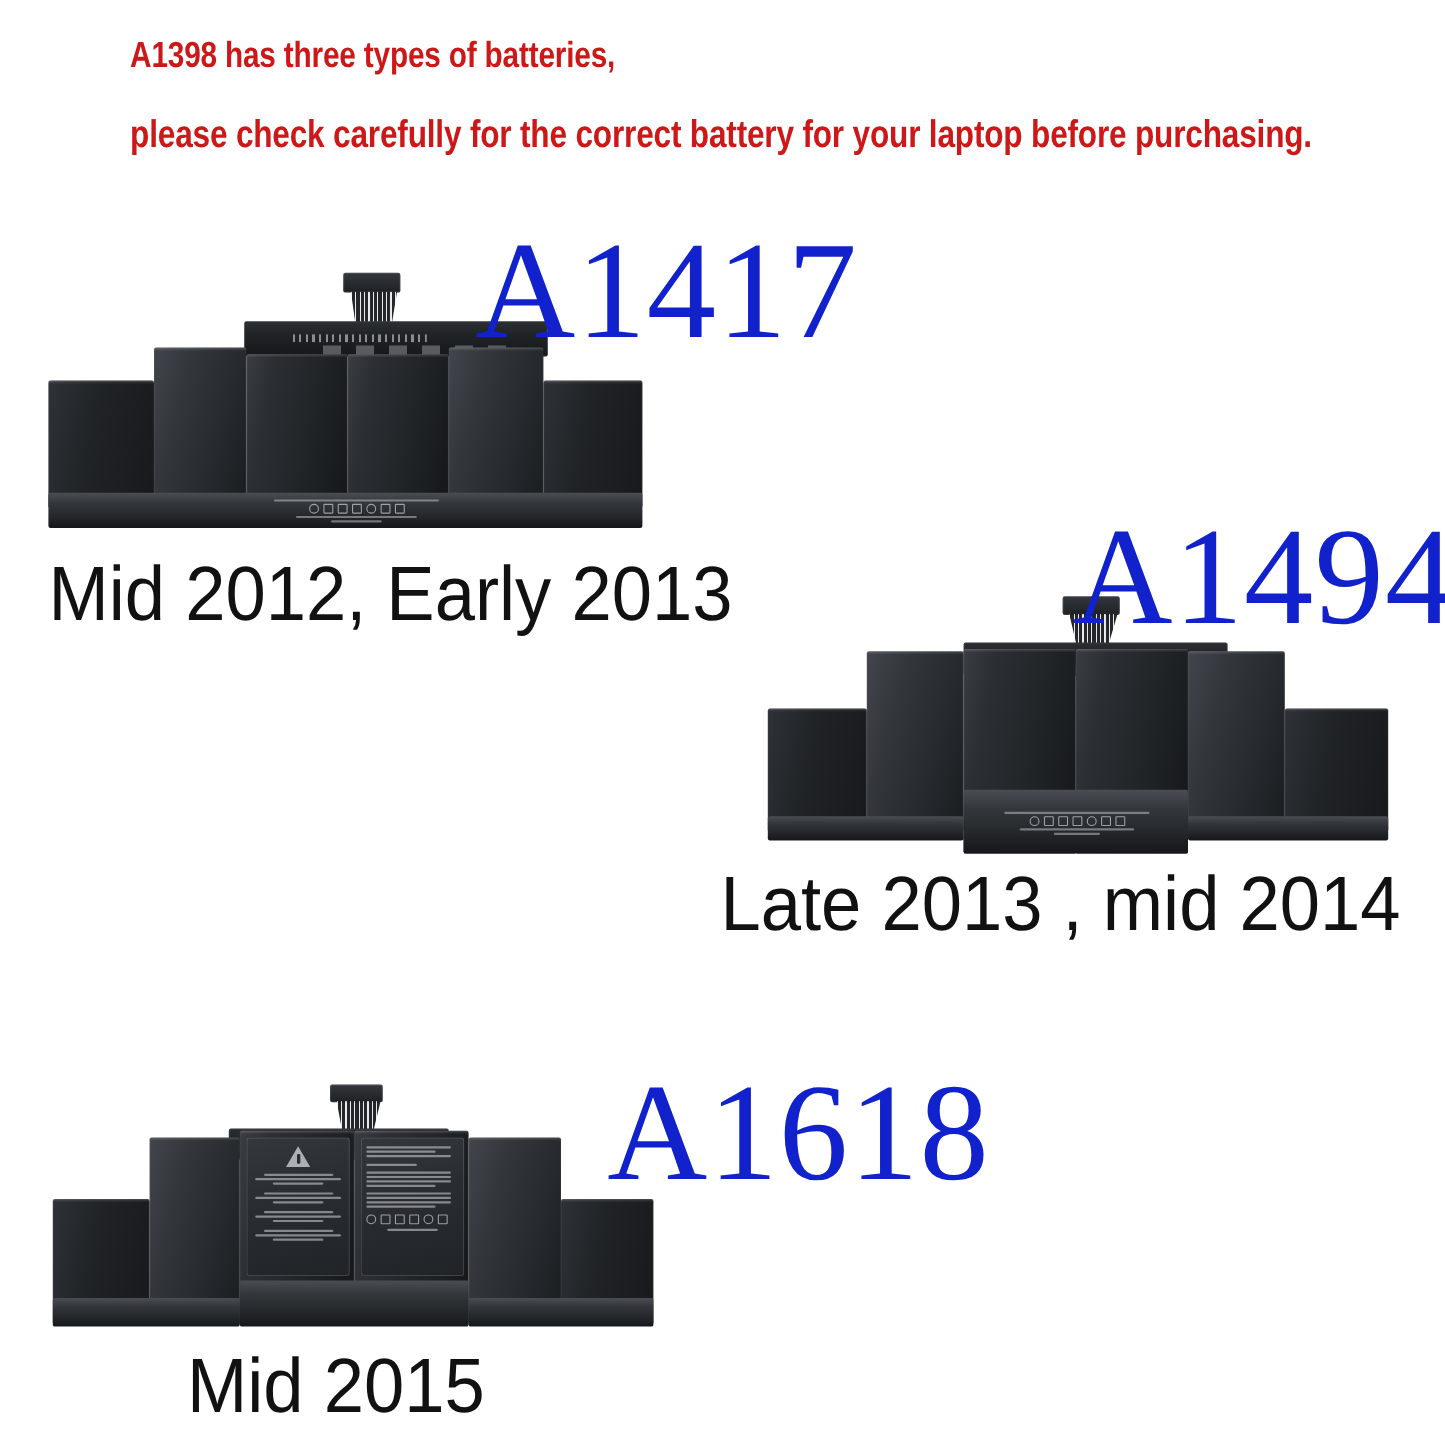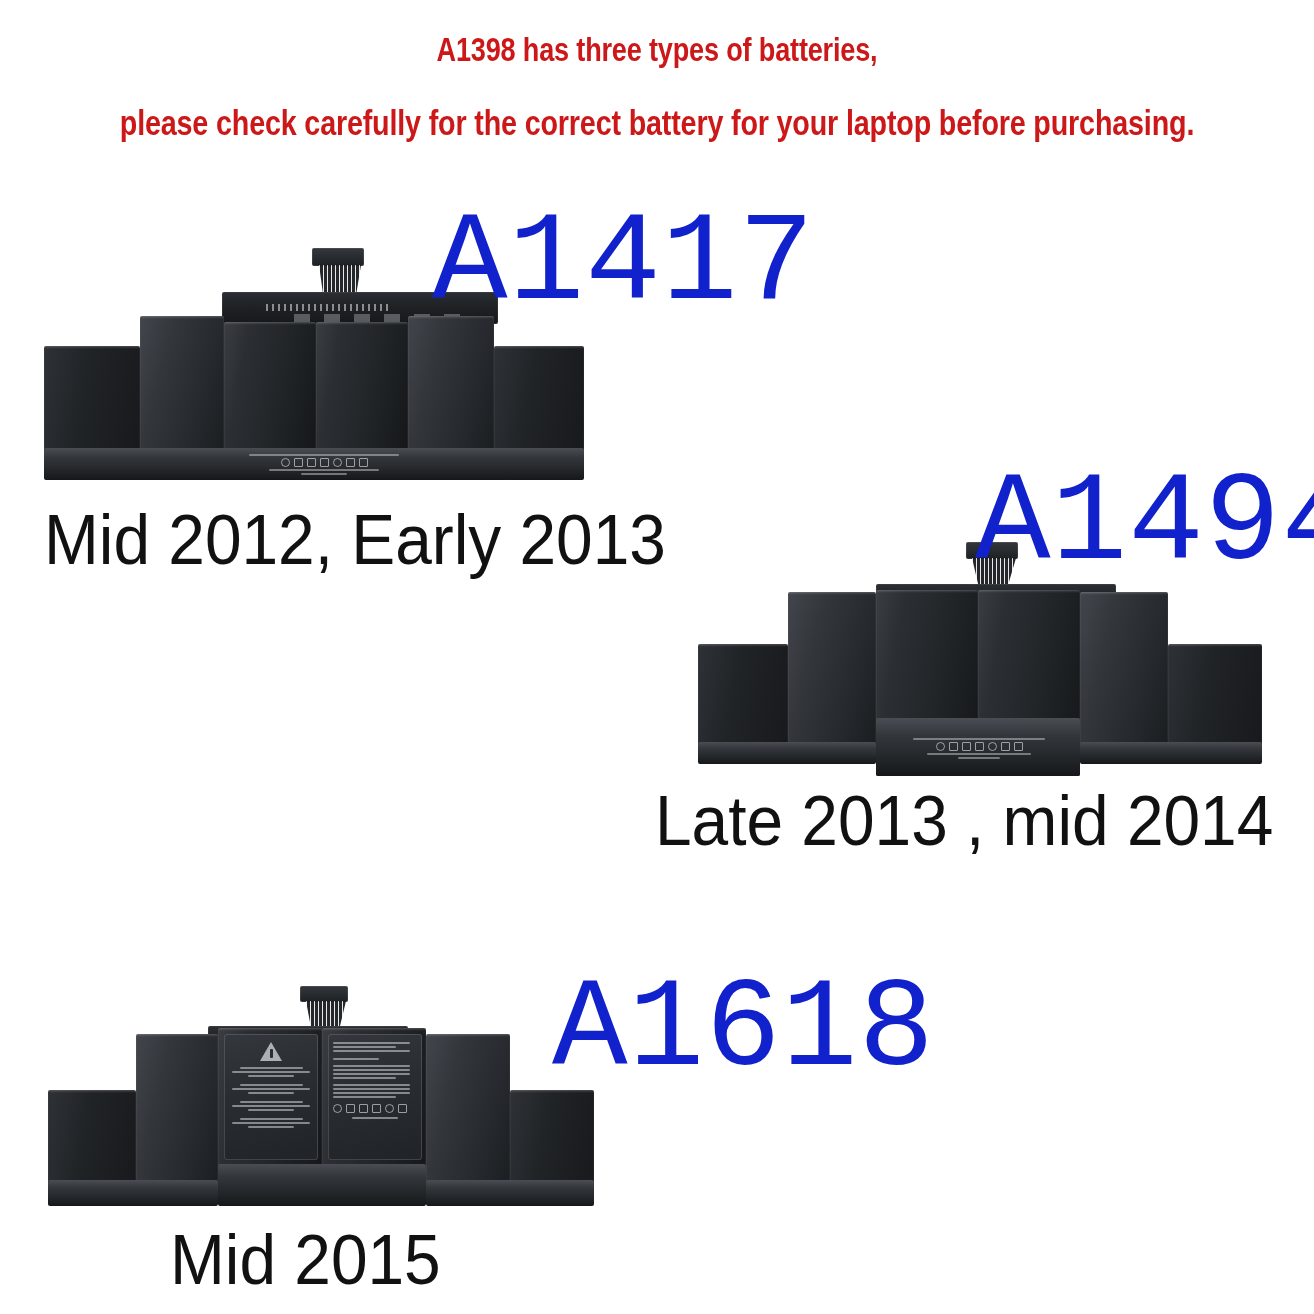--- a/index.html
+++ b/index.html
@@ -21,39 +21,39 @@
     inset: 0;
     background: #ffffff;
   }
 
   
   .banner {
     position: absolute;
     left: 0;
     top: 28px;
     width: 1314px;
-    text-align: center;
+    text-align: left;
   }
   .banner-line {
     color: #cc1818;
     font-weight: bold;
     font-family: "Liberation Sans Narrow", "Liberation Sans", "DejaVu Sans", sans-serif;
     transform: scaleX(0.82);
     transform-origin: center center;
     letter-spacing: -0.2px;
     white-space: nowrap;
   }
   .banner-line.l1 { font-size: 33px; line-height: 44px; }
   .banner-line.l2 { font-size: 35px; line-height: 46px; margin-top: 28px; }
 
   
   .model {
     position: absolute;
     color: #1122cc;
-    font-family: Liberation Mono, monospace;
+    font-family: Liberation Serif, serif;
     font-weight: normal;
     font-size: 126px;
     line-height: 126px;
     letter-spacing: 1px;
     white-space: nowrap;
   }
   #model-a1417 { left: 432px; top: 202px; }
   #model-a1494 { left: 975px; top: 462px; }
   #model-a1618 { left: 512px; top: 968px; margin-left: 40px; }
 

